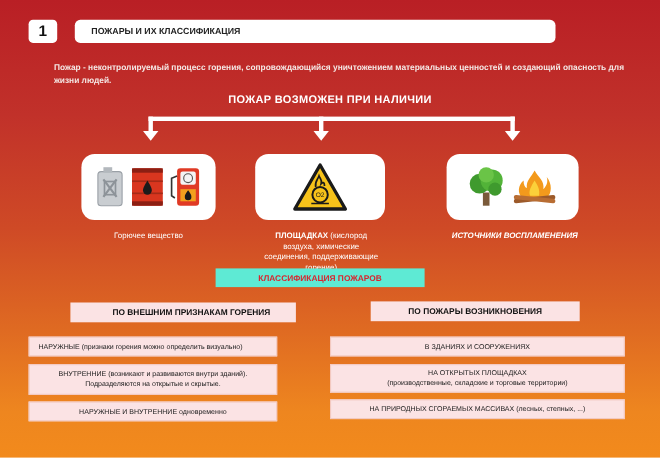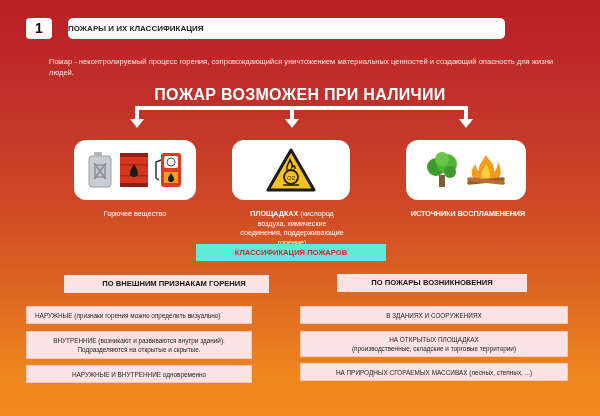--- a/index.html
+++ b/index.html
@@ -8,27 +8,27 @@
       font-family: "Liberation Sans", sans-serif;
       background: linear-gradient(180deg, #b91f25 0%, #c1312a 25%, #cf4a26 50%, #df6a22 72%, #ee861f 90%, #f28a1c 100%);
     }
     .abs { position: absolute; }
     .num-box {
       left: 26px; top: 18px; width: 26px; height: 21px; background: #fff; border-radius: 4px;
       font-weight: bold; font-size: 14px; color: #111; text-align: center; line-height: 21px;
     }
     .title-box {
       left: 68px; top: 18px; width: 437px; height: 21px; background: #fff; border-radius: 5px;
-      font-size: 8px; font-weight: bold; color: #222; line-height: 21px; box-sizing: border-box; 
+      font-size: 8px; font-weight: bold; color: #222; line-height: 21px; box-sizing: border-box; padding-left: 15px;
     }
     .definition {
-      left: 49px; top: 56px; width: 530px; font-size: 7.6px; font-weight: normal; color: #f5e9e6; line-height: 11px;
+      left: 49px; top: 56px; width: 530px; font-size: 7.6px; font-weight: bold; color: #f5e9e6; line-height: 11px;
     }
     .heading {
-      left: 0; width: 600px; top: 86px; text-align: center; color: #fff; font-weight: bold; font-size: 16px; letter-spacing: 0.3px;
+      left: 0; width: 600px; top: 86px; text-align: center; color: #fff; font-weight: bold; font-size: 10px; letter-spacing: 0.3px;
     }
     .line-h { background: #fff; height: 4px; }
     .line-v { background: #fff; width: 4px; }
     .arrow-head {
       width: 0; height: 0; border-left: 7px solid transparent; border-right: 7px solid transparent; border-top: 9px solid #fff;
     }
     .card { background: #fff; border-radius: 12px; display: flex; align-items: center; justify-content: center; gap: 5px; }
     .card-label { color: #fff; font-size: 7.2px; text-align: center; line-height: 9.5px; }
     .card-label b { font-weight: bold; }
     .classif {
@@ -127,21 +127,21 @@
   </span>
   <span>
     <svg width="44" height="36" viewBox="0 0 44 36">
       <path d="M22 3 C26 10 31 12 30 20 C34 16 34 12 33 9 C38 15 38 24 33 28 L11 28 C6 24 7 16 12 12 C12 16 13 18 15 19 C14 12 19 9 22 3 Z" fill="#f39a1c"></path>
       <path d="M22 12 C25 17 27 20 26 26 L18 26 C16 22 19 17 22 12 Z" fill="#fbd03a"></path>
       <rect x="3" y="27" width="38" height="4" rx="2" fill="#9c5a2a" transform="rotate(-6 22 29)"></rect>
       <rect x="3" y="27" width="38" height="4" rx="2" fill="#b86d33" transform="rotate(6 22 29)"></rect>
     </svg>
   </span>
 </div>
-<div class="abs card-label" style="left:398px; top:209px; width:140px;">
+<div class="abs card-label" style="left:398px; top:209px; width:140px;font-style:italic;">
   <b>ИСТОЧНИКИ ВОСПЛАМЕНЕНИЯ</b><br>
 </div>
 
 <div class="abs classif">КЛАССИФИКАЦИЯ ПОЖАРОВ</div>
 
 <div class="abs group-head" style="left:64px; top:275px; width:190px;padding-left:15px;">ПО ВНЕШНИМ ПРИЗНАКАМ ГОРЕНИЯ</div>
 <div class="abs group-head" style="left:337px; top:274px; width:190px;">ПО ПОЖАРЫ ВОЗНИКНОВЕНИЯ</div>
 
 <div class="abs item item-left" style="left:26px; top:306px; width:226px; height:18px;">
   <span>НАРУЖНЫЕ (признаки горения можно определить визуально)</span>

